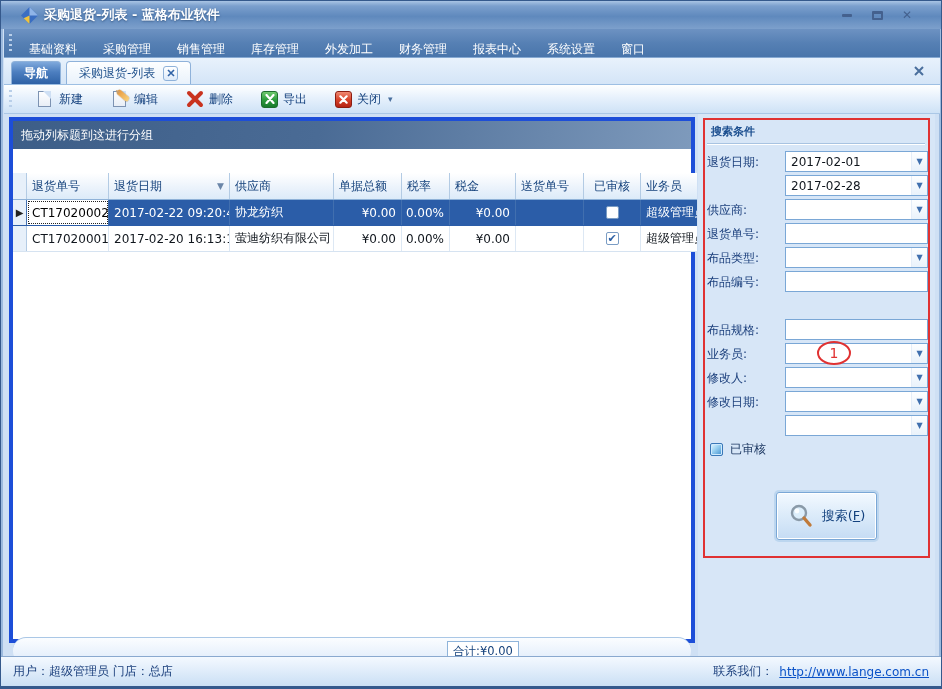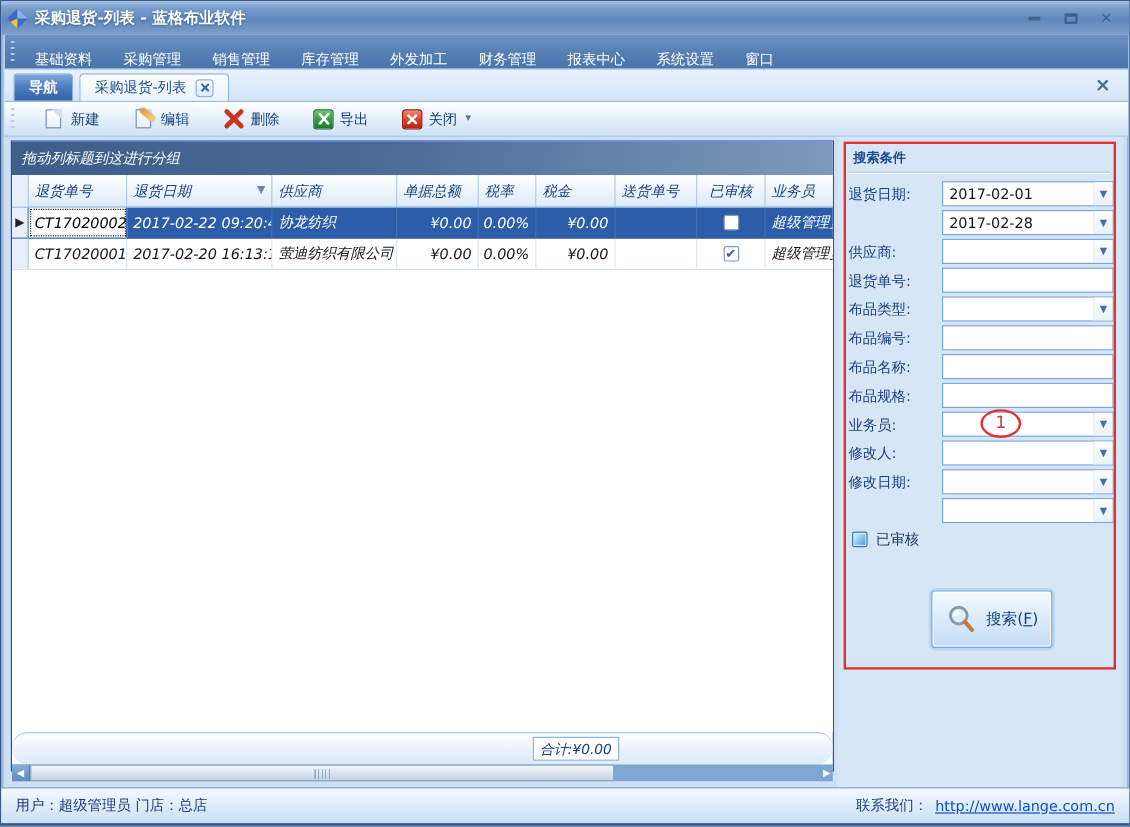--- a/index.html
+++ b/index.html
@@ -3,21 +3,21 @@
 <meta charset="utf-8">
 <style>
   * { margin:0; padding:0; box-sizing:border-box; }
   html,body { width:942px; height:689px; }
   body { font-family:"DejaVu Sans","Liberation Sans",sans-serif; font-size:12px; background:#cfe0f4; overflow:hidden; }
   #window { position:relative; width:942px; height:689px; border:1px solid #35598c; background:#cfe0f4; box-shadow:inset 0 0 0 2px #9cbade; }
 
   
   .titlebar { position:absolute; left:0; top:0; width:100%; height:28px;
     background:linear-gradient(180deg,#a9c4e4 0%,#7b9fcd 18%,#5f89bd 55%,#7da0cc 100%);
-    display:flex; align-items:center; padding:0 5px; color:#fff; }
+    display:flex; align-items:center; padding:0 20px; color:#fff; }
   .titlebar .app-icon { width:17px; height:17px; margin-right:6px; }
   .titlebar .title-text { font-size:13px; font-weight:bold; text-shadow:0 1px 2px rgba(20,50,90,.55); }
   .win-controls { margin-left:auto; display:flex; gap:14px; align-items:center; padding-right:6px; }
   .win-btn { width:16px; height:14px; display:flex; align-items:center; justify-content:center;
     color:#44618e; font-weight:bold; font-size:12px; cursor:default; }
   .glyph-min { width:10px; height:3px; background:#44618e; border-radius:1px; }
   .glyph-max { width:11px; height:9px; border:2px solid #44618e; border-top-width:3px; border-radius:1px; }
 
   
   .menubar { position:absolute; left:3px; top:28px; width:936px; height:29px;
@@ -64,27 +64,27 @@
   .icon-excel { width:17px; height:17px; border-radius:3px; border:1px solid #1c6e2d;
     background:linear-gradient(180deg,#6fc96f 0%,#2f9e3f 50%,#187a2c 100%);
     display:flex; align-items:center; justify-content:center; }
   
   .icon-redsq { width:17px; height:17px; border-radius:3px; border:1px solid #8c1d12;
     background:linear-gradient(180deg,#f08a72 0%,#d8442b 50%,#b52314 100%);
     display:flex; align-items:center; justify-content:center; }
 
   
   .grid-panel { position:absolute; left:8px; top:116px; width:686px; height:526px;
-    border:1px solid #1d4ed8; background:#fff;font-style:italic; }
+    border:4px solid #1d4ed8; background:#fff; }
   .group-panel { height:28px; background:linear-gradient(100deg,#3d5e88 0%,#48688f 35%,#68830a0 70%,#7e9abc 100%);
     background:linear-gradient(100deg,#3d5e88 0%,#4a6b95 45%,#7e9abc 100%);
     color:#fff; display:flex; align-items:center; padding-left:8px; }
   .hdr-row, .data-row { display:flex; width:684px; }
   .hdr-row { height:27px; background:linear-gradient(180deg,#ffffff 0%,#eaf2fb 60%,#dcebf9 100%);
-    border-bottom:1px solid #8fb2d8; color:#15427c; }
+    border-bottom:1px solid #8fb2d8; color:#15427c;margin-top:24px; }
   .hdr-cell { display:flex; align-items:center; padding:0 5px; border-right:1px solid #b3cbe4; overflow:hidden; white-space:nowrap; }
   .sort-arrow { margin-left:auto; color:#6b86a8; font-size:9px; }
   .data-row { height:26px; background:#fff; color:#10161d; border-bottom:1px solid #d6e3f1; }
   .cell { display:flex; align-items:center; padding:0 5px; border-right:1px solid #dde8f4; overflow:hidden; white-space:nowrap; }
   .num { justify-content:flex-end; }
   .row-selected { background:#2b5da8; color:#fff; border-bottom-color:#2b5da8; }
   .row-selected .cell { border-right-color:#416faf; }
   .cell-focused { background:#fff; color:#000; outline:1px dotted #222; outline-offset:-2px; }
   .c-ind { width:14px; border-right:1px solid #b3cbe4; background:#e7f0fa; color:#222;
     display:flex; align-items:center; justify-content:center; font-size:10px; }
@@ -356,26 +356,20 @@
         <span class="val"></span>
         <span class="combo-btn">▼</span>
       </div>
     </div>
     <div class="s-row" style="top:157px">
       <span class="s-label">布品编号:</span>
       <div class="s-ctl">
         <span class="val"></span>
       </div>
     </div>
-    <div class="s-row" style="top:181px">
-      <span class="s-label">布品名称:</span>
-      <div class="s-ctl">
-        <span class="val"></span>
-      </div>
-    </div>
     <div class="s-row" style="top:205px">
       <span class="s-label">布品规格:</span>
       <div class="s-ctl">
         <span class="val"></span>
       </div>
     </div>
     <div class="s-row" style="top:229px">
       <span class="s-label">业务员:</span>
       <div class="s-ctl">
         <span class="val"></span>

